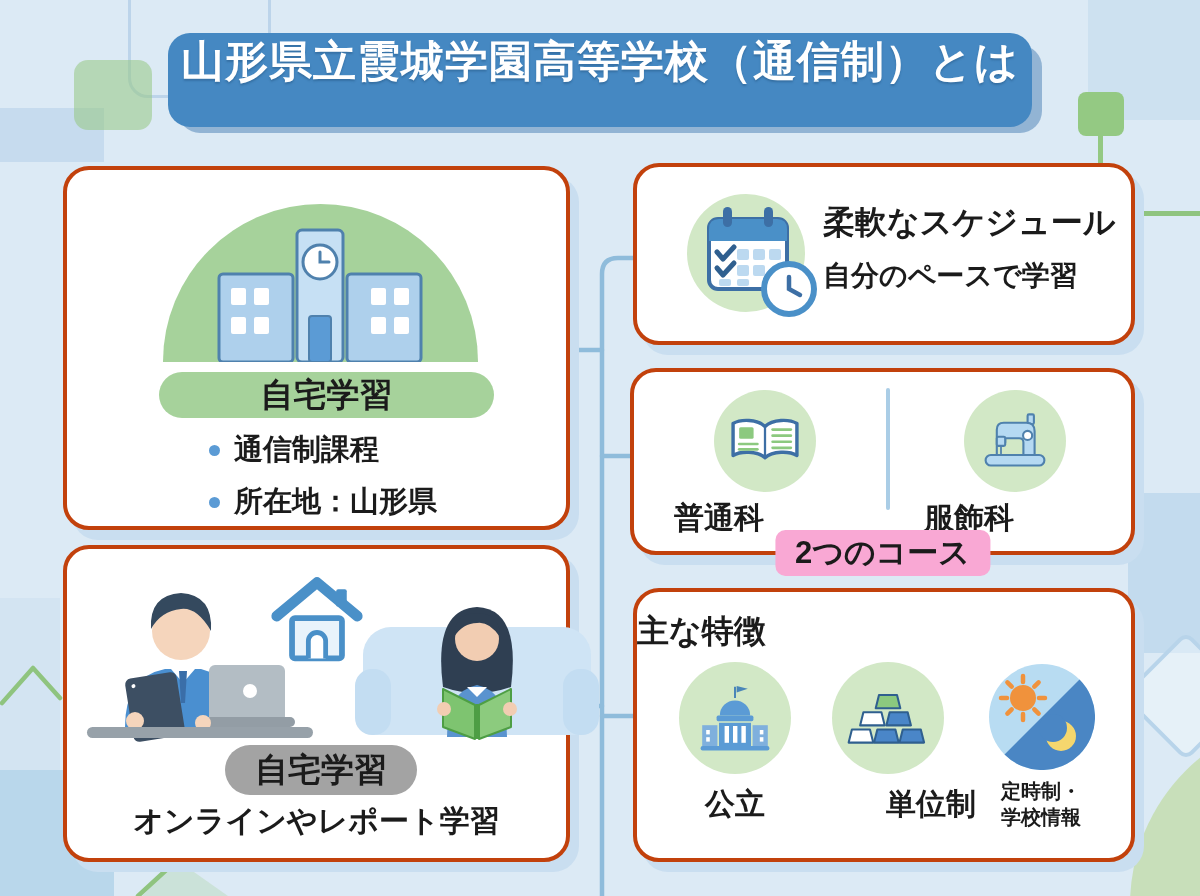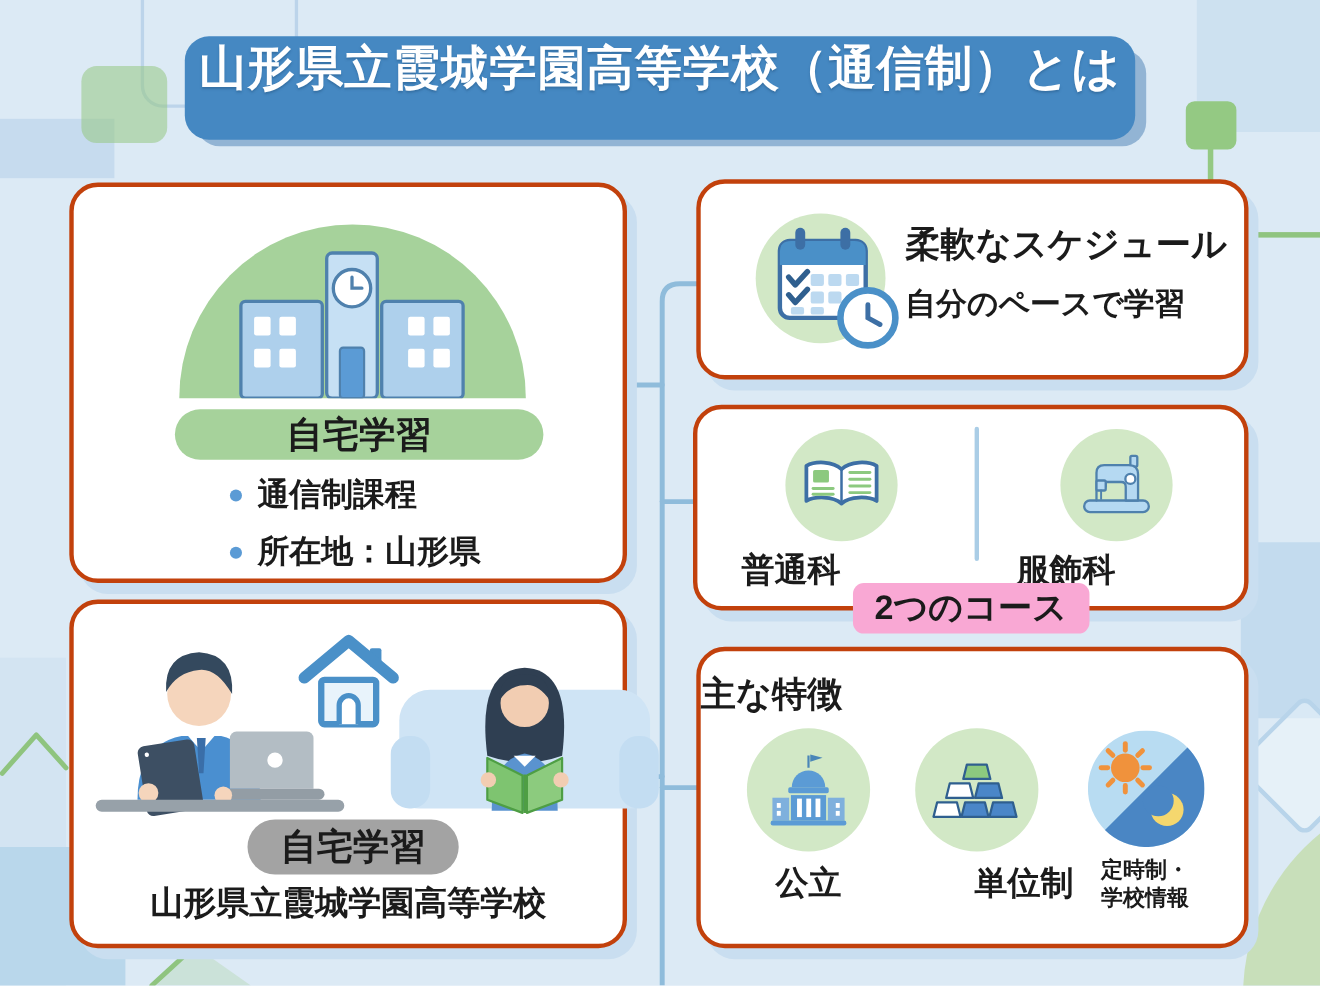--- a/index.html
+++ b/index.html
@@ -178,21 +178,21 @@
       <polygon points="112,100 122,110 132,100" fill="#ffffff"></polygon>
       <polygon points="120,118 88,102 88,140 120,152" fill="#7ec470" stroke="#4e9e44" stroke-width="2" stroke-linejoin="round"></polygon>
       <polygon points="124,118 156,102 156,140 124,152" fill="#8ccb7e" stroke="#4e9e44" stroke-width="2" stroke-linejoin="round"></polygon>
       <line x1="122" y1="117" x2="122" y2="152" stroke="#4e9e44" stroke-width="2.5"></line>
       <circle cx="89" cy="122" r="7" fill="#f2cdb2"></circle>
       <circle cx="155" cy="122" r="7" fill="#f2cdb2"></circle>
     </svg>
     <div class="pill pill-home">
       <span>自宅学習</span>
     </div>
-    <div class="home-caption">山形県立霞城学園高等学校</div>
+    <div class="home-caption">オンラインやレポート学習</div>
   </div>
 
   <div class="card card-schedule">
     <div class="icon-circle sched-icon"></div>
     <svg class="illus" style="left:56px;top:30px;" width="130" height="124" viewBox="0 0 130 124">
       <rect x="16" y="22" width="78" height="70" rx="9" fill="#ffffff" stroke="#3d6fa5" stroke-width="4"></rect>
       <path d="M16 32 q0 -10 10 -10 h58 q10 0 10 10 v12 H16 Z" fill="#4a90c8"></path>
       <rect x="30" y="10" width="9" height="20" rx="4.5" fill="#3d6fa5"></rect>
       <rect x="71" y="10" width="9" height="20" rx="4.5" fill="#3d6fa5"></rect>
       <g fill="#bcd9f0">

